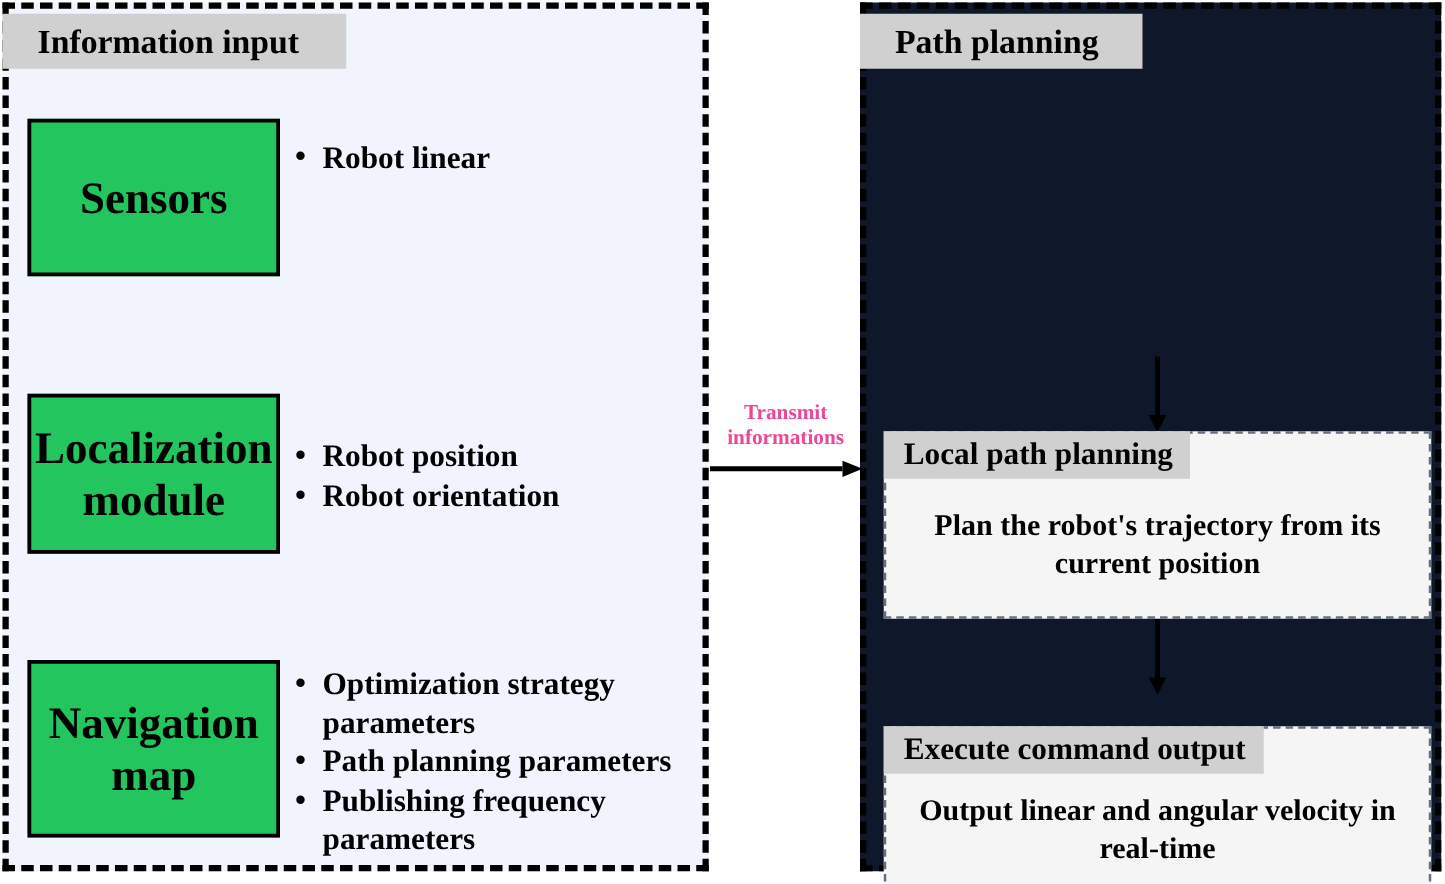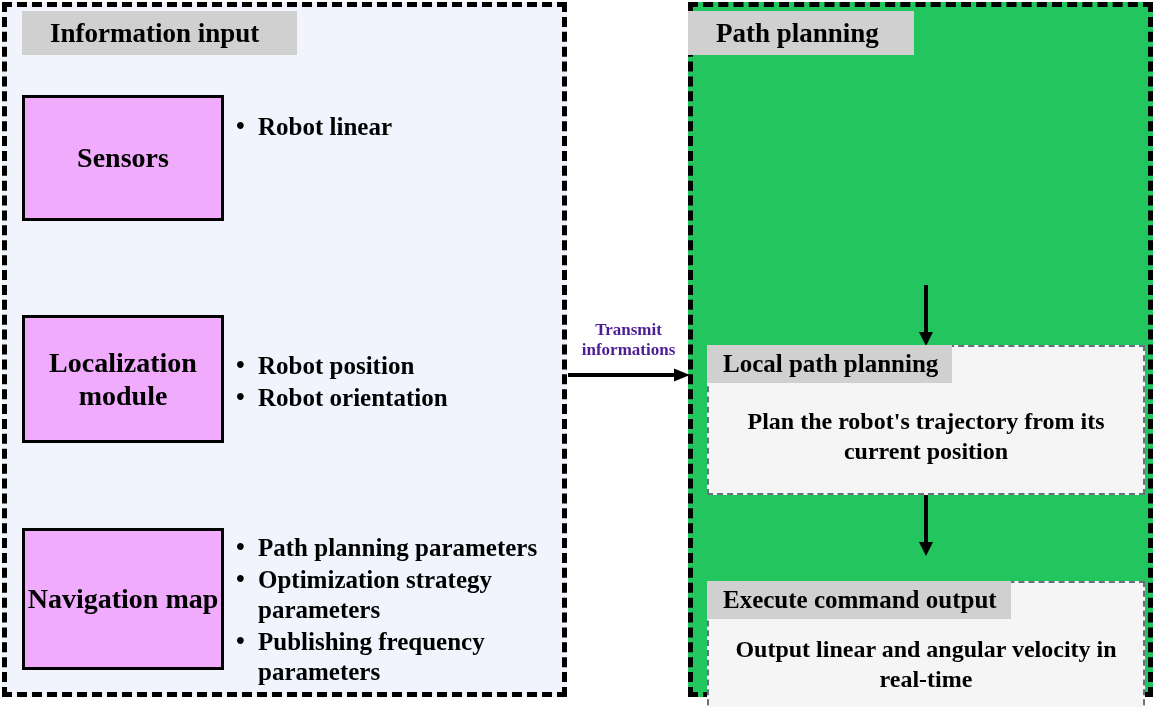--- a/index.html
+++ b/index.html
@@ -26,21 +26,21 @@
     top: 2px;
     width: 565px;
     height: 695px;
     background: #f1f4fd;
   }
   #panel-planning {
     left: 688px;
     top: 2px;
     width: 465px;
     height: 695px;
-    background: #22c55e;
+    background: #0f172a;
   }
 
   
   .chip {
     position: absolute;
     background: #d0d0d0;
     color: #000000;
     font-weight: bold;
     display: flex;
     align-items: center;
@@ -49,43 +49,42 @@
     z-index: 5;
   }
 
   #chip-information-input {
     left: -5px;
     top: 4px;
     width: 275px;
     height: 44px;
     font-size: 27px;
     padding-left: 28px;
-    margin-left: 20px;
   }
   #chip-path-planning {
     left: -5px;
     top: 4px;
     width: 226px;
     height: 44px;
     font-size: 27px;
     padding-left: 28px;
   }
 
   
   .module-box {
     position: absolute;
     box-sizing: border-box;
-    background: #f0abfc;
+    background: #22c55e;
     border: 3px solid #000000;
     display: flex;
     align-items: center;
     justify-content: center;
     text-align: center;
     font-weight: bold;
-    font-size: 28px;
+    font-size: 36px;
     line-height: 1.18;
     color: #000000;
   }
   #box-sensors   { left: 15px; top: 88px;  width: 202px; height: 126px; }
   #box-localization { left: 15px; top: 308px; width: 202px; height: 128px; }
   #box-navmap    { left: 15px; top: 521px; width: 202px; height: 142px; }
 
   
   .bullets {
     position: absolute;
@@ -124,21 +123,21 @@
   }
   #transmit-label {
     position: absolute;
     left: 0;
     top: 0;
     width: 125px;
     text-align: center;
     font-weight: bold;
     font-size: 17px;
     line-height: 1.15;
-    color: #4c1d95;
+    color: #ec4899;
   }
   #transmit-arrow {
     position: absolute;
     left: 2px;
     top: 48px;
     width: 122px;
     height: 14px;
   }
 
   
@@ -210,22 +209,22 @@
   </ul>
 
   <div id="box-localization" class="module-box">Localization module</div>
   <ul id="bullets-localization" class="bullets">
     <li>Robot position</li>
     <li>Robot orientation</li>
   </ul>
 
   <div id="box-navmap" class="module-box">Navigation map</div>
   <ul id="bullets-navmap" class="bullets">
+    <li>Optimization strategy parameters</li>
     <li>Path planning parameters</li>
-    <li>Optimization strategy parameters</li>
     <li>Publishing frequency parameters</li>
   </ul>
 </div>
 
 <div id="transmit-group">
   <div id="transmit-label">
     <span>Transmit</span><br>
     <span>informations</span>
   </div>
   <svg id="transmit-arrow" viewBox="0 0 122 14">

